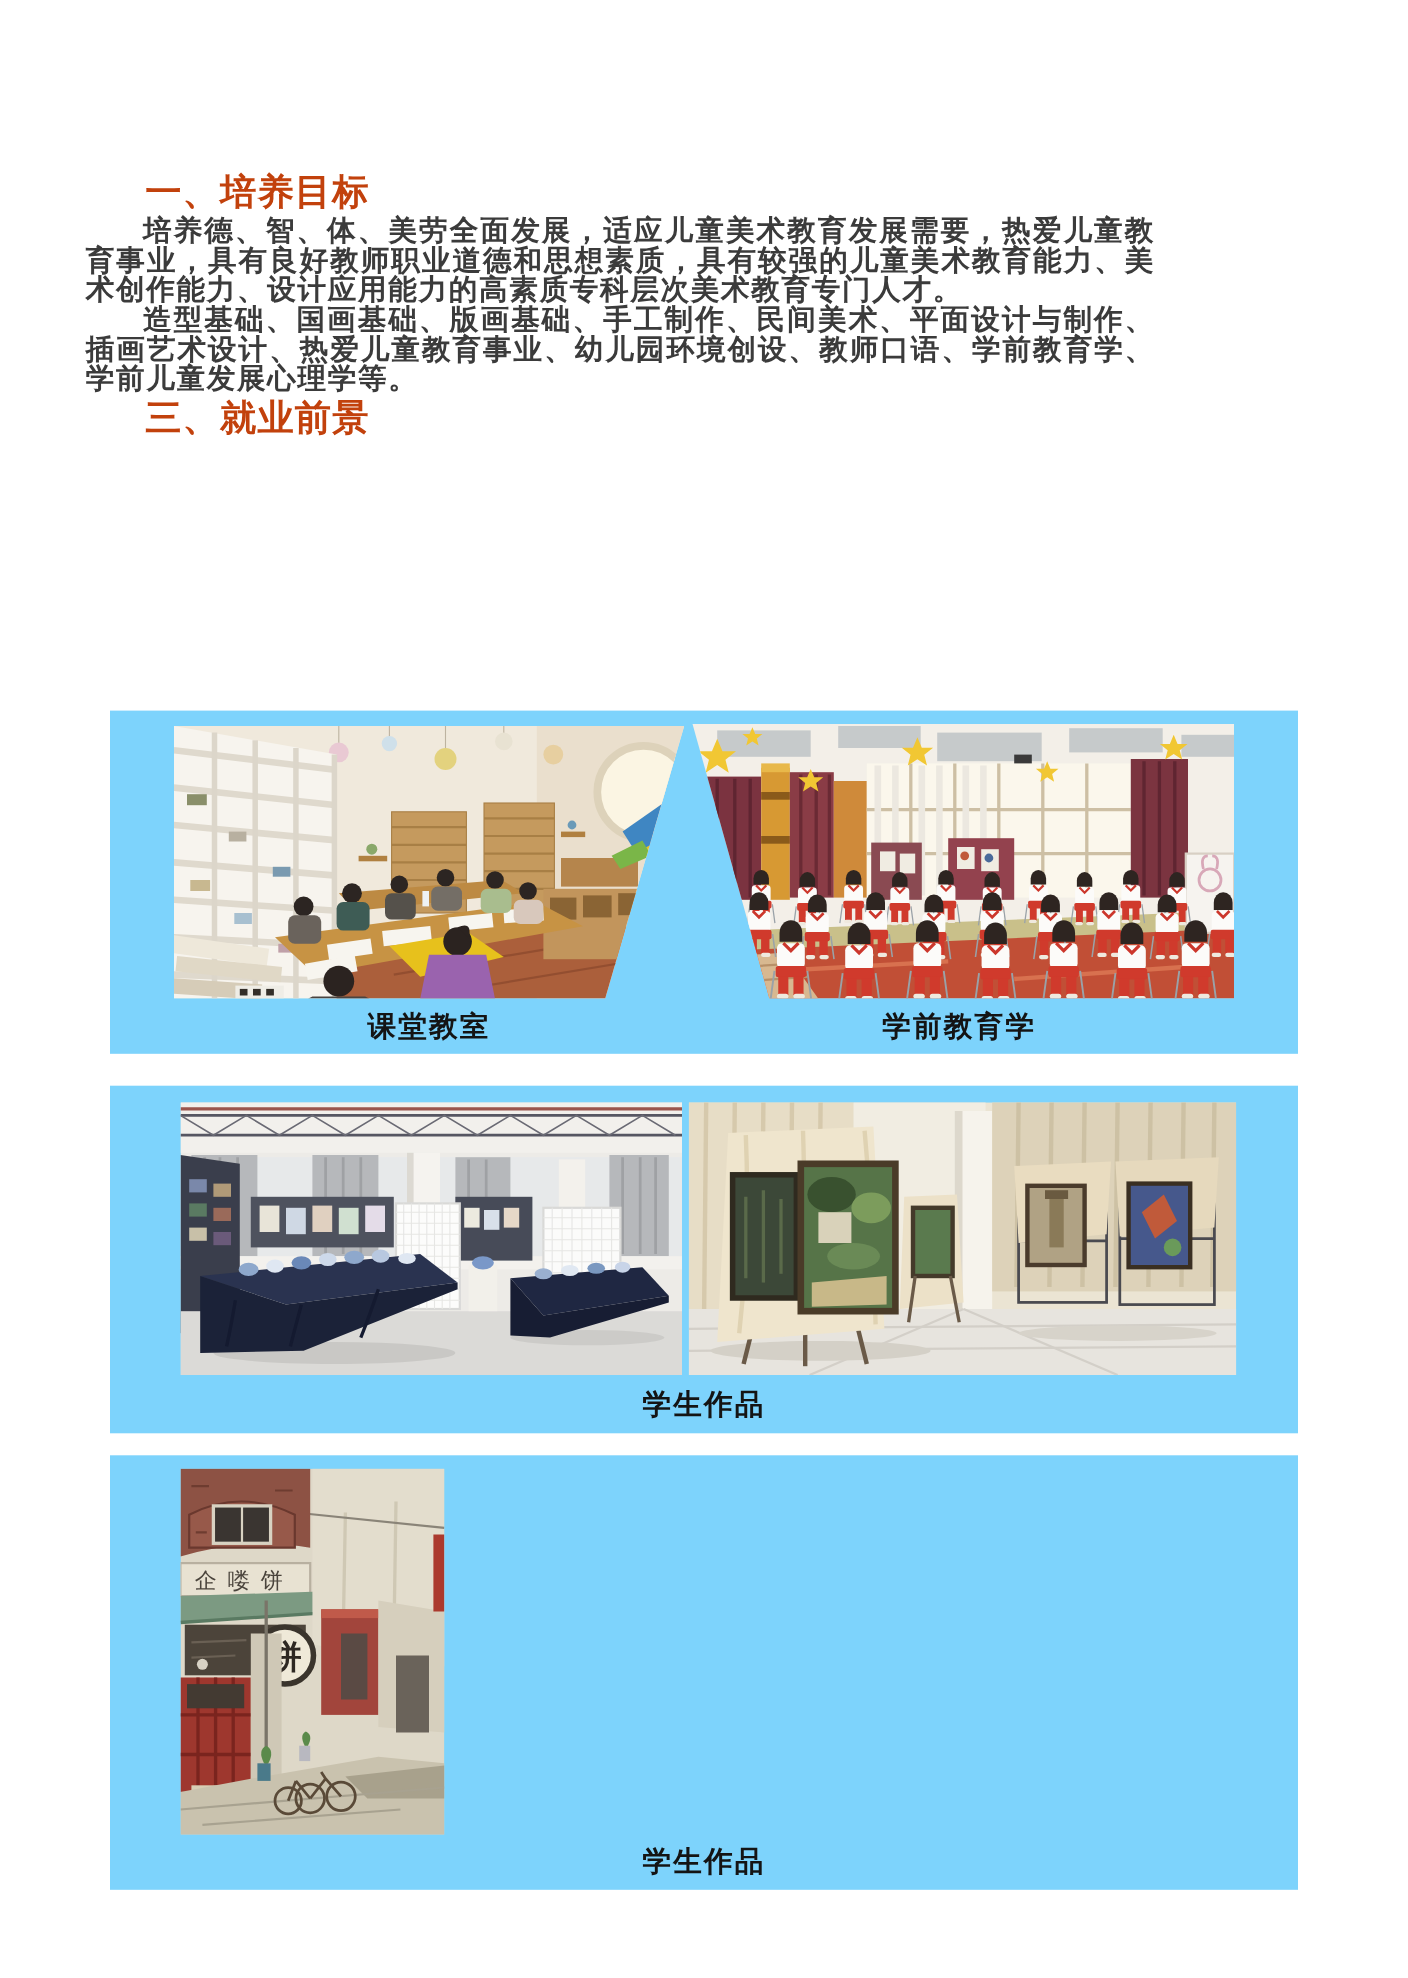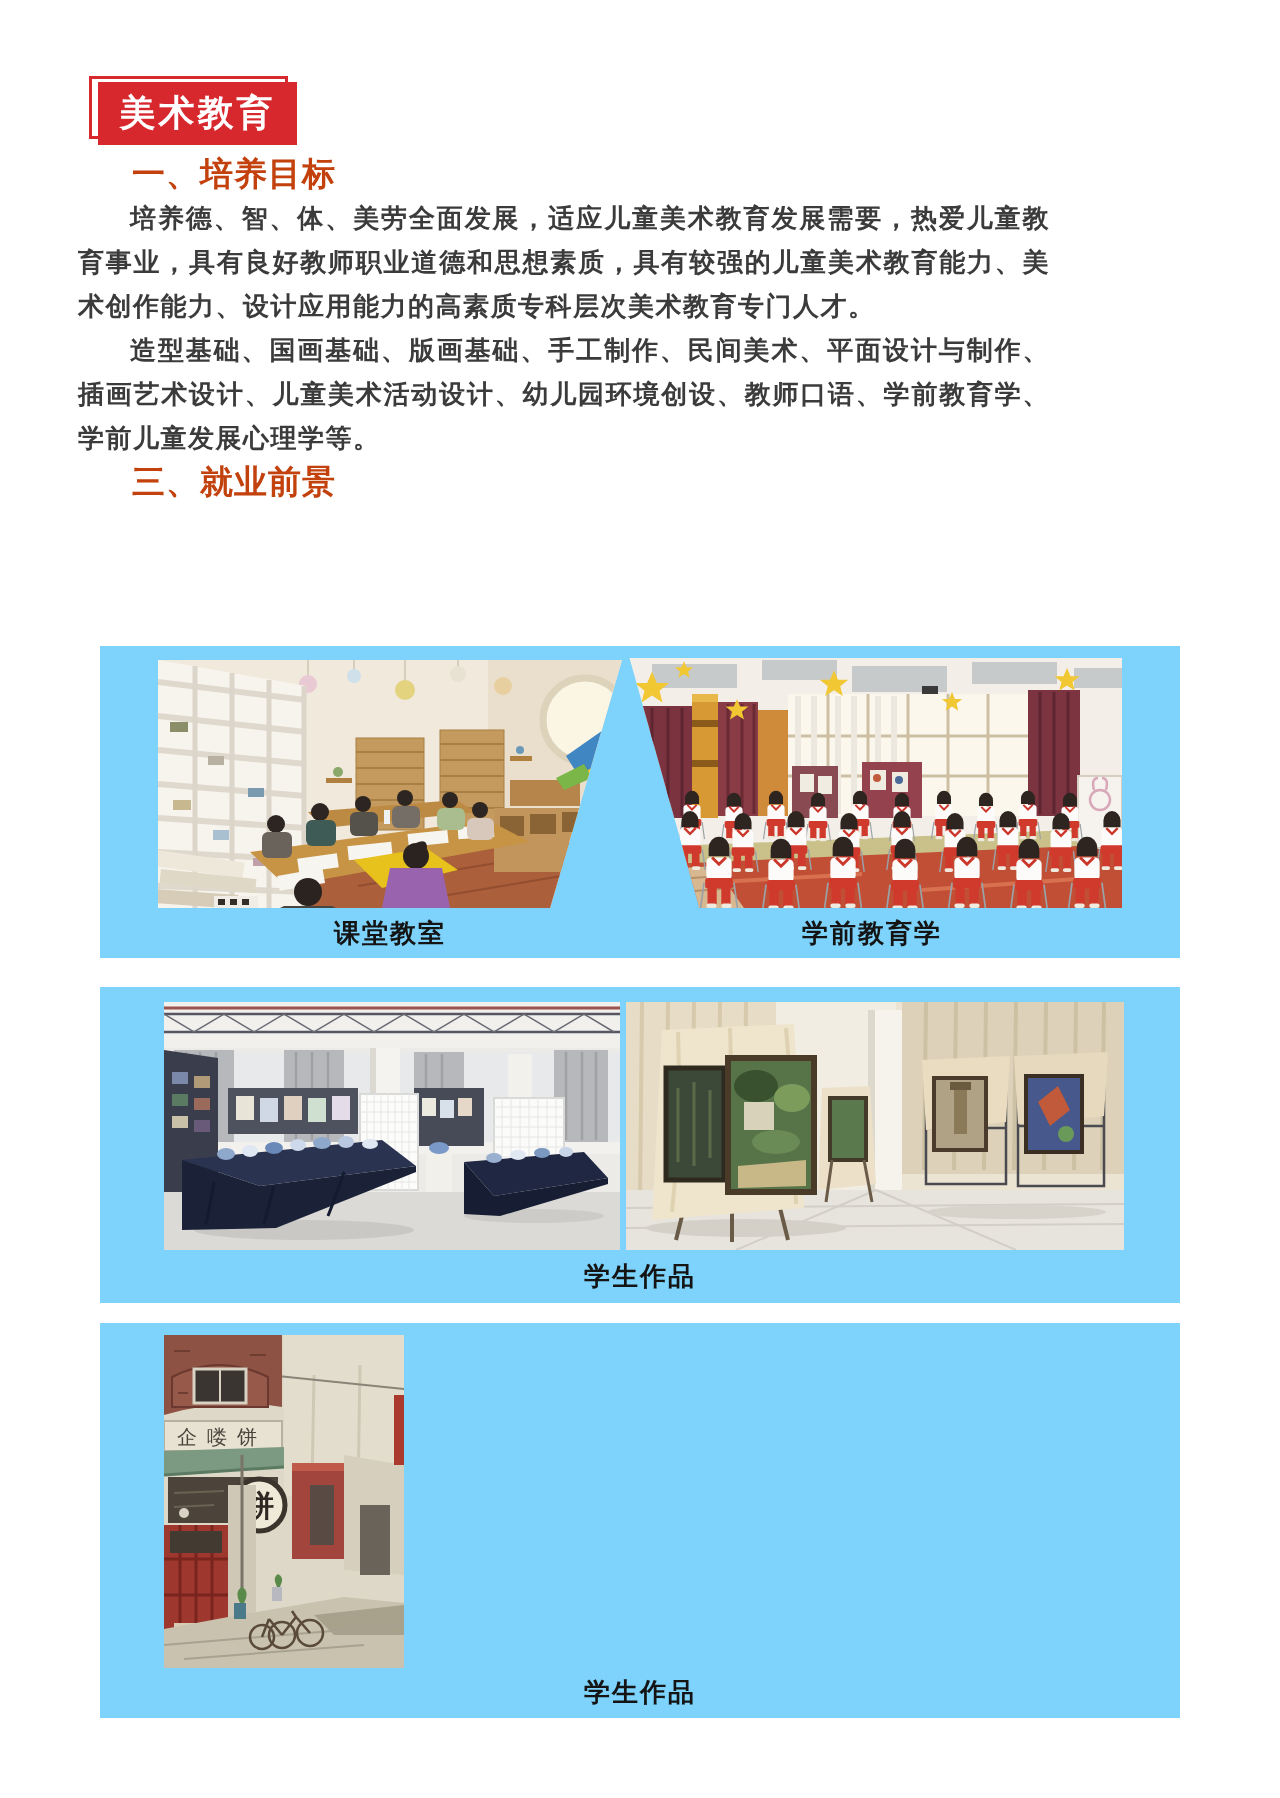--- a/index.html
+++ b/index.html
@@ -9,21 +9,21 @@
   .badge{position:absolute;left:98px;top:82px;width:199px;height:63px;}
   .badge-back{position:absolute;left:-9px;top:-6px;width:199px;height:63px;background:#fff;
               border:3px solid #d7282e;box-sizing:border-box;}
   .badge-front{position:absolute;left:0;top:0;width:199px;height:63px;background:#d7282e;
                color:#ffffff;font-size:36px;font-weight:bold;letter-spacing:3px;
                display:flex;align-items:center;justify-content:center;}
   
   .content{position:absolute;left:78px;top:152px;width:972px;}
   .sec-h{margin:0;color:#c2410c;font-size:33px;font-weight:bold;line-height:44px;
          padding-left:54px;letter-spacing:1px;}
-  .sec-p{margin:0;color:#3b3b3b;font-size:26px;font-weight:600;line-height:44px;
+  .sec-p{margin:0;color:#3b3b3b;font-size:26px;font-weight:600;line-height:27px;
          text-align:justify;text-justify:inter-ideograph;text-indent:2em;letter-spacing:1.5px;}
   
   .panel{position:absolute;left:100px;width:1080px;background:#7dd3fc;}
   .panel1{top:646px;height:312px;}
   .panel2{top:987px;height:316px;}
   .panel3{top:1323px;height:395px;}
   .photo{position:absolute;overflow:hidden;flex-direction:column;}
   .photo svg{display:block;width:100%;height:100%;}
   .photoA{left:58px;top:14px;width:464px;height:248px;
           clip-path:polygon(0 0,100% 0,84.5% 100%,0 100%);}
@@ -39,29 +39,25 @@
   .capA{left:58px;top:270px;width:464px;}
   .capB{left:522px;top:270px;width:500px;}
   .capC{left:0;top:272px;width:1080px;}
   .capE{left:0;top:352px;width:1080px;}
 </style>
 </head>
 <body>
 
 <div class="page">
 
-  <div class="badge">
-    <div class="badge-back"></div>
-    <div class="badge-front">美术教育</div>
-  </div>
 
   <div class="content">
     <h3 class="sec-h">一、培养目标</h3>
     <p class="sec-p">培养德、智、体、美劳全面发展，适应儿童美术教育发展需要，热爱儿童教育事业，具有良好教师职业道德和思想素质，具有较强的儿童美术教育能力、美术创作能力、设计应用能力的高素质专科层次美术教育专门人才。</p>
-    <p class="sec-p">造型基础、国画基础、版画基础、手工制作、民间美术、平面设计与制作、插画艺术设计、儿童美术活动设计、幼儿园环境创设、教师口语、学前教育学、学前儿童发展心理学等。</p>
+    <p class="sec-p">造型基础、国画基础、版画基础、手工制作、民间美术、平面设计与制作、插画艺术设计、热爱儿童教育事业、幼儿园环境创设、教师口语、学前教育学、学前儿童发展心理学等。</p>
     <h3 class="sec-h">三、就业前景</h3>
   </div>
 
   <section class="panel panel1">
     <div class="photo photoA">
       <svg viewBox="0 0 464 248" preserveAspectRatio="none">
         <rect width="464" height="248" fill="#f0e9dc"></rect>
         <rect x="330" width="134" height="248" fill="#eadfcd"></rect>
         <circle cx="427" cy="60" r="42" fill="#fbf5e3" stroke="#ddd2ba" stroke-width="7"></circle>
         <line x1="150" y1="0" x2="150" y2="16" stroke="#bdb3a0"></line>

